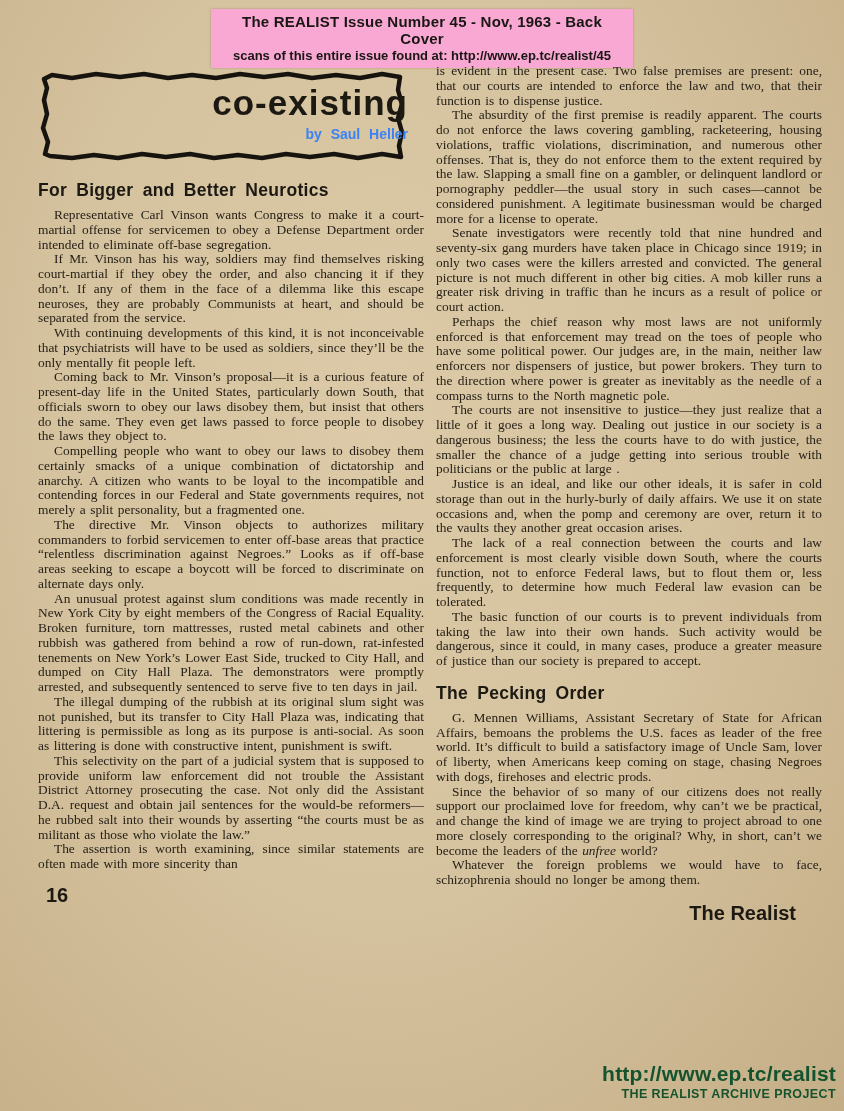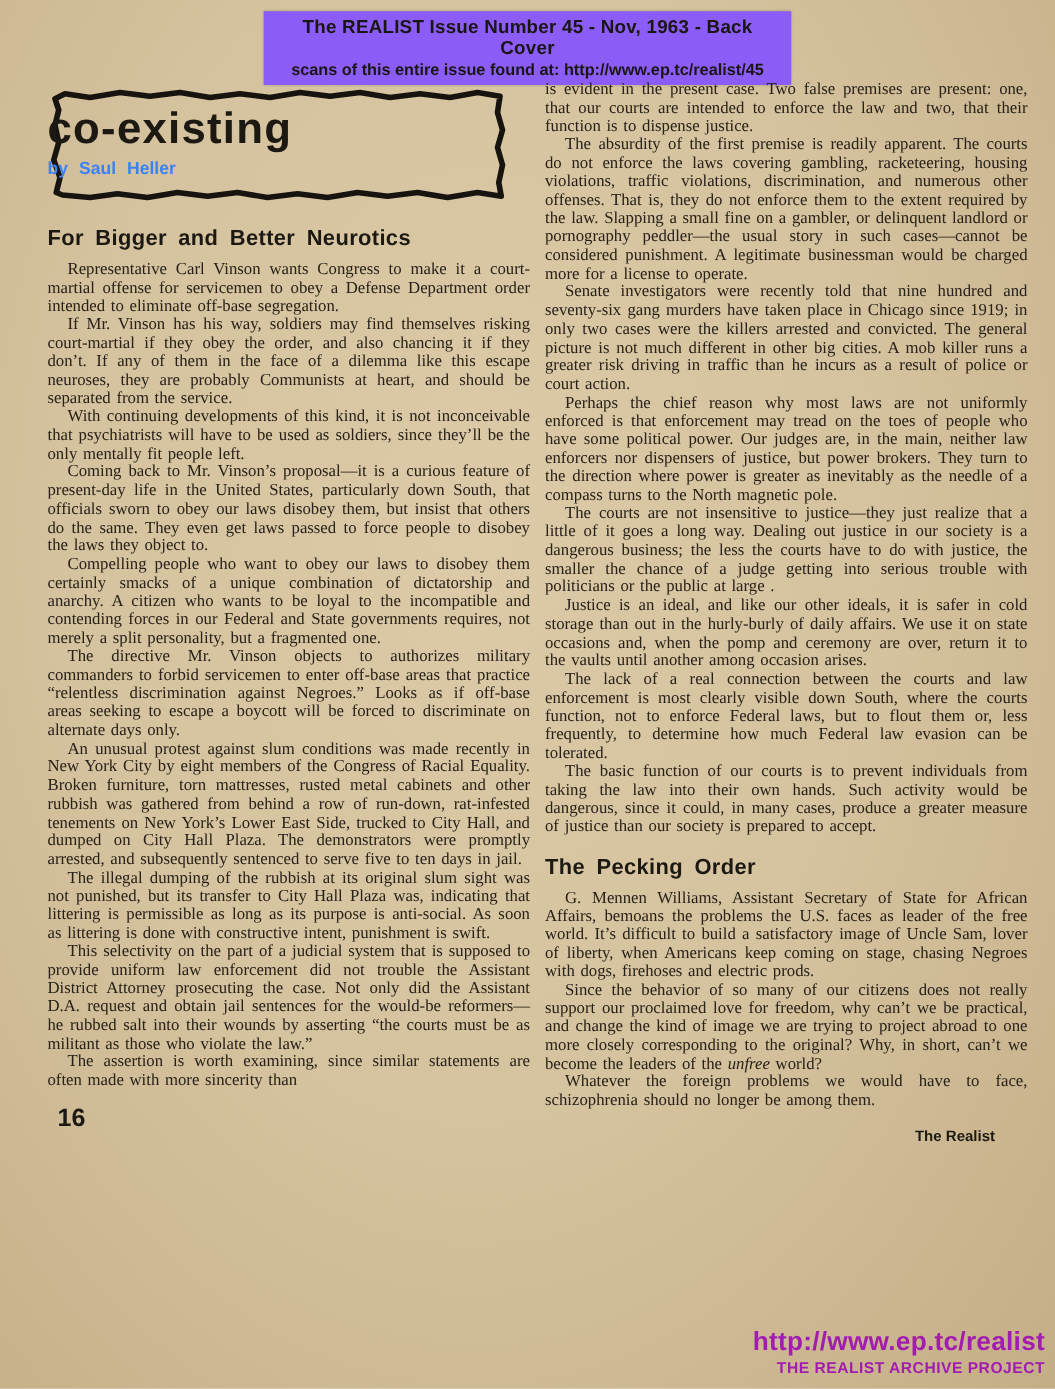--- a/index.html
+++ b/index.html
@@ -6,39 +6,39 @@
   body {
     width: 844px; height: 1111px;
     position: relative;
     overflow: hidden;
     background: radial-gradient(ellipse at 45% 38%, #dccaa8 0%, #d5c29e 50%, #c4ae87 100%);
     font-family: "Liberation Serif", "DejaVu Serif", serif;
     color: #272118;
   }
   .scan-label {
     position: absolute; top: 9px; left: 50%; transform: translateX(-50%);
-    background: #8b5cf6;
+    background: #f9a8d4;
     padding: 4px 14px 5px 14px;
     text-align: center;
     font-family: "Liberation Sans", sans-serif;
     color: #191613;
     box-shadow: 0 0 2px rgba(80,60,30,0.35);
   }
   .scan-label .l1 { font-size: 15px; font-weight: bold; letter-spacing: 0.2px; }
   .scan-label .l2 { font-size: 13px; font-weight: bold; margin-top: 1px; }
   .page {
     position: absolute; top: 64px; left: 38px; right: 22px;
   }
   .cols { display: flex; gap: 12px; }
   .col { width: 386px; flex: 0 0 386px; }
   .masthead {
     position: relative;
     width: 370px; height: 96px;
     margin: 4px 0 16px 0;
-    text-align: left;
+    text-align: right;
   }
   .masthead svg.border { position: absolute; inset: 0; width: 100%; height: 100%; }
   .masthead .inner { position: relative; padding-top: 17px; }
   .masthead .title {
     font-family: "Liberation Sans", "DejaVu Sans", sans-serif;
     font-weight: bold; font-size: 35px; line-height: 36px;
     letter-spacing: 1px; color: #1c1812;
   }
   .masthead .byline {
     font-family: "Liberation Sans", "DejaVu Sans", sans-serif;
@@ -62,29 +62,29 @@
     color: #272118;
   }
   p.b.noindent { text-indent: 0; }
   .pageno {
     font-family: "Liberation Sans", "DejaVu Sans", sans-serif;
     font-weight: bold; font-size: 20px;
     margin-top: 12px; padding-left: 8px; color: #1c1812;
   }
   .signature {
     font-family: "Liberation Sans", "DejaVu Sans", sans-serif;
-    font-weight: bold; font-size: 12px;
+    font-weight: bold; font-size: 20px;
     text-align: right; padding-right: 26px;
     margin-top: 14px; color: #1c1812;
   }
   .watermark {
     position: absolute; right: 8px; top: 1062px;
     text-align: right;
     font-family: "Liberation Sans", "DejaVu Sans", sans-serif;
-    color: #a21caf;
+    color: #14532d;
   }
   .watermark .url { font-size: 21px; font-weight: bold; letter-spacing: 0.2px; }
   .watermark .proj { font-size: 12.5px; font-weight: bold; letter-spacing: 0.4px; margin-top: 1px; }
   em { font-style: italic; }
 </style>
 </head>
 <body>
 
 <div class="scan-label">
   <div class="l1">The REALIST Issue Number 45 - Nov, 1963 - Back Cover</div>
@@ -123,21 +123,21 @@
 
       <div class="pageno">16</div>
     </div>
 
     <div class="col">
       <p class="b noindent">is evident in the present case. Two false premises are present: one, that our courts are intended to enforce the law and two, that their function is to dispense justice.</p>
       <p class="b">The absurdity of the first premise is readily apparent. The courts do not enforce the laws covering gambling, racketeering, housing violations, traffic violations, discrimination, and numerous other offenses. That is, they do not enforce them to the extent required by the law. Slapping a small fine on a gambler, or delinquent landlord or pornography peddler—the usual story in such cases—cannot be considered punishment. A legitimate businessman would be charged more for a license to operate.</p>
       <p class="b">Senate investigators were recently told that nine hundred and seventy-six gang murders have taken place in Chicago since 1919; in only two cases were the killers arrested and convicted. The general picture is not much different in other big cities. A mob killer runs a greater risk driving in traffic than he incurs as a result of police or court action.</p>
       <p class="b">Perhaps the chief reason why most laws are not uniformly enforced is that enforcement may tread on the toes of people who have some political power. Our judges are, in the main, neither law enforcers nor dispensers of justice, but power brokers. They turn to the direction where power is greater as inevitably as the needle of a compass turns to the North magnetic pole.</p>
       <p class="b">The courts are not insensitive to justice—they just realize that a little of it goes a long way. Dealing out justice in our society is a dangerous business; the less the courts have to do with justice, the smaller the chance of a judge getting into serious trouble with politicians or the public at large .</p>
-      <p class="b">Justice is an ideal, and like our other ideals, it is safer in cold storage than out in the hurly-burly of daily affairs. We use it on state occasions and, when the pomp and ceremony are over, return it to the vaults until another among occasion arises.</p>
+      <p class="b">Justice is an ideal, and like our other ideals, it is safer in cold storage than out in the hurly-burly of daily affairs. We use it on state occasions and, when the pomp and ceremony are over, return it to the vaults they another great occasion arises.</p>
       <p class="b">The lack of a real connection between the courts and law enforcement is most clearly visible down South, where the courts function, not to enforce Federal laws, but to flout them or, less frequently, to determine how much Federal law evasion can be tolerated.</p>
       <p class="b">The basic function of our courts is to prevent individuals from taking the law into their own hands. Such activity would be dangerous, since it could, in many cases, produce a greater measure of justice than our society is prepared to accept.</p>
 
       <h2 class="sec">The Pecking Order</h2>
       <p class="b">G. Mennen Williams, Assistant Secretary of State for African Affairs, bemoans the problems the U.S. faces as leader of the free world. It’s difficult to build a satisfactory image of Uncle Sam, lover of liberty, when Americans keep coming on stage, chasing Negroes with dogs, firehoses and electric prods.</p>
       <p class="b"><span>Since the behavior of so many of our citizens does not really support our proclaimed love for freedom, why can’t we be practical, and change the kind of image we are trying to project abroad to one more closely corresponding to the original? Why, in short, can’t we become the leaders of the </span><em>unfree</em><span> world?</span></p>
       <p class="b">Whatever the foreign problems we would have to face, schizophrenia should no longer be among them.</p>
 
       <div class="signature">The Realist</div>
     </div>

